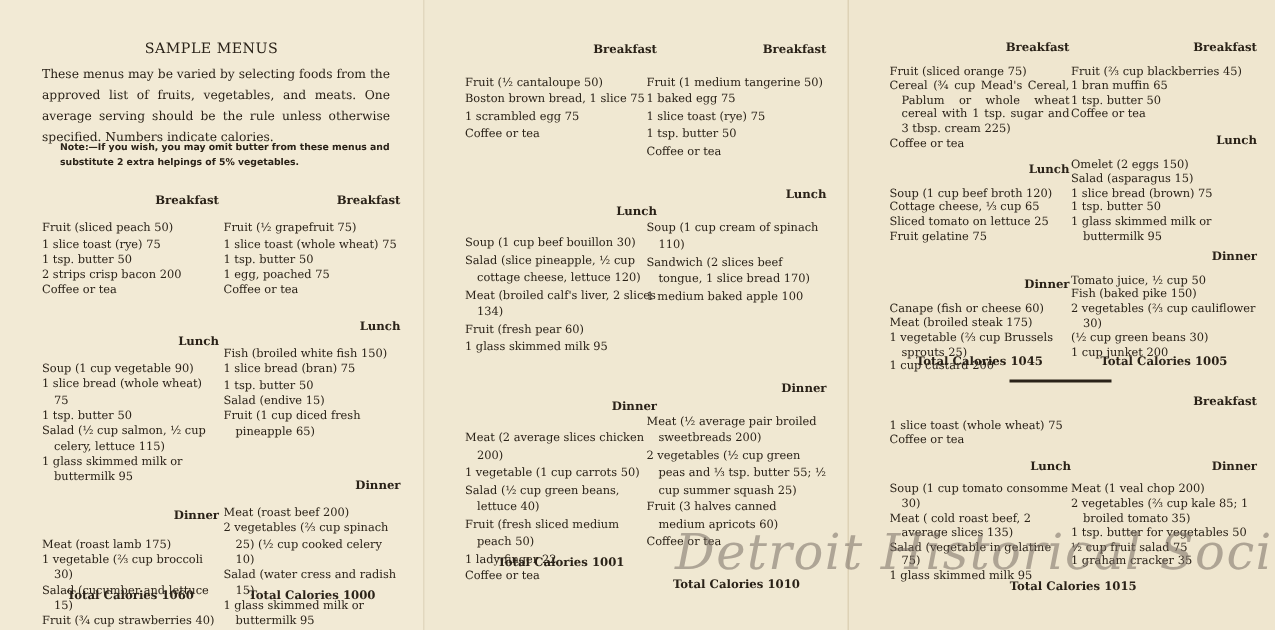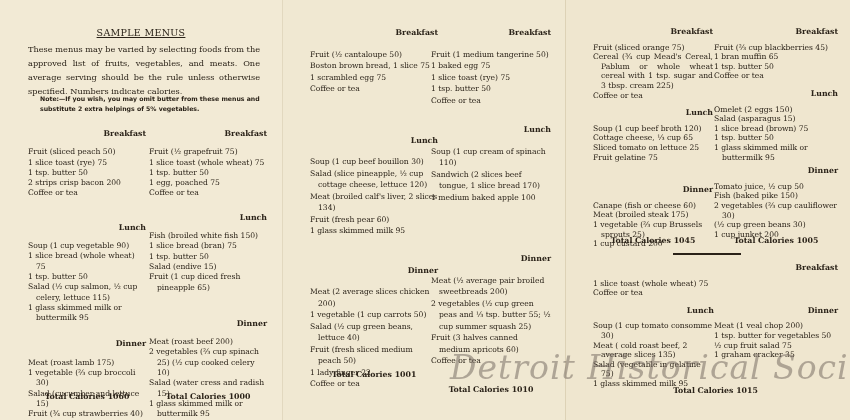--- a/index.html
+++ b/index.html
@@ -1,21 +1,21 @@
 <!DOCTYPE html>
 <html><head>
 <meta charset="utf-8">
 <style>
   html,body{margin:0;padding:0;}
   body{width:850px;height:420px;overflow:hidden;background:#efe7d2;font-family:"DejaVu Serif","Liberation Serif",serif;color:#2a2218;position:relative;}
   .panel{position:absolute;top:0;height:420px;background:#f1e9d3;}
   .p1{left:0;width:282px;background:#f2ead5;}
   .p2{left:282px;width:283px;background:#f0e8d2;border-left:1px solid #e2d8bf;}
   .p3{left:565px;width:285px;background:#efe6cf;border-left:1px solid #ddd2b6;}
-  .title{position:absolute;left:0;width:282px;top:27px;text-align:center;font-size:9.5px;letter-spacing:.3px;text-decoration:underline;}
+  .title{position:absolute;left:0;width:282px;top:27px;text-align:center;font-size:9.5px;letter-spacing:.3px;}
   .intro{position:absolute;left:28px;top:42px;width:232px;font-size:8.2px;line-height:14px;text-align:justify;}
   .note{position:absolute;left:40px;top:94px;width:222px;font-size:6.2px;line-height:10px;font-weight:bold;font-family:"DejaVu Sans","Liberation Sans",sans-serif;}
   .col{position:absolute;font-size:7.6px;line-height:10.3px;}
   .h{font-weight:bold;text-align:right;font-size:7.8px;margin:0 0 8px 0;}
   .item{padding-left:8px;text-indent:-8px;}
   .total{position:absolute;font-weight:bold;font-size:7.8px;text-align:center;}
   .rule{position:absolute;left:673px;top:253px;width:68px;height:1.5px;background:#2a2218;}
   .watermark{position:absolute;left:450px;top:348px;font-family:"DejaVu Serif","Liberation Serif",serif;font-style:italic;font-size:33px;color:rgba(120,110,100,0.55);letter-spacing:1px;white-space:nowrap;}
 </style>
 </head>
@@ -179,20 +179,21 @@
     <div style="width:121px;">
       <div class="h" style="margin-bottom:6px">Lunch</div>
       <div class="item">Soup (1 cup tomato consomme 30)</div>
       <div class="item">Meat ( cold roast beef, 2 average slices 135)</div>
       <div class="item">Salad (vegetable in gelatine 75)</div>
       <div class="item">1 glass skimmed milk 95</div>
     </div>
     <div style="width:124px;">
       <div class="h" style="margin-bottom:6px">Dinner</div>
       <div class="item">Meat (1 veal chop 200)</div>
+      <div class="item">2 vegetables (⅔ cup kale 85; 1 broiled tomato 35)</div>
       <div class="item">1 tsp. butter for vegetables 50</div>
       <div class="item">½ cup fruit salad 75</div>
       <div class="item">1 graham cracker 35</div>
     </div>
   </div>
 </div>
 <div class="total" style="left:593px;top:386px;width:245px;">Total Calories 1015</div>
 
 <div class="watermark">Detroit Historical Society</div>
 

